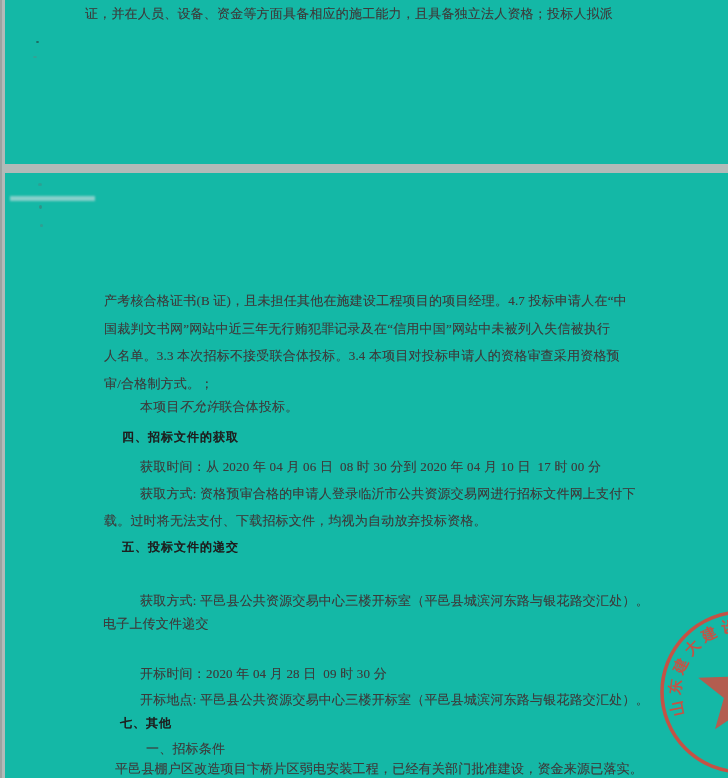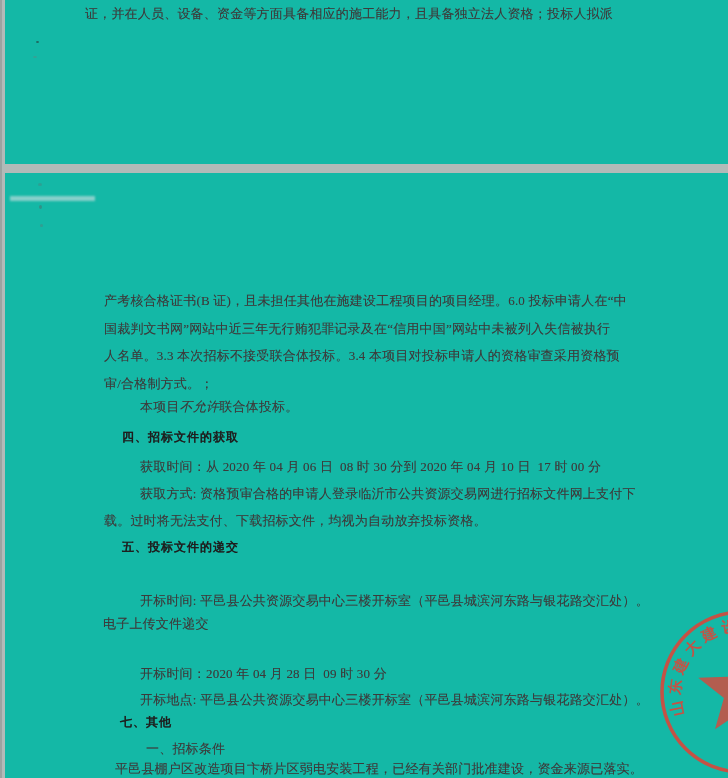--- a/index.html
+++ b/index.html
@@ -36,40 +36,40 @@
   <div class="speck" style="left:31px;top:41px;width:3px;height:2px;background:rgba(40,40,40,.55);"></div>
   <div class="speck" style="left:28px;top:56px;width:4px;height:2px;background:rgba(120,120,120,.35);"></div>
 </div>
 
 <div class="page page-2">
   <div class="smudge" style="left:5px;top:23px;width:85px;height:5px;background:rgba(212,224,226,.6);"></div>
   <div class="speck" style="left:33px;top:10px;width:4px;height:3px;background:rgba(100,110,105,.3);"></div>
   <div class="speck" style="left:34px;top:32px;width:3px;height:4px;background:rgba(90,90,90,.4);"></div>
   <div class="speck" style="left:35px;top:51px;width:3px;height:3px;background:rgba(110,110,110,.35);"></div>
 
-  <div class="line" style="left:99px;top:120px;">产考核合格证书(B 证)，且未担任其他在施建设工程项目的项目经理。6.0 投标申请人在“中</div>
+  <div class="line" style="left:99px;top:120px;">产考核合格证书(B 证)，且未担任其他在施建设工程项目的项目经理。4.7 投标申请人在“中</div>
   <div class="line" style="left:99px;top:148px;">国裁判文书网”网站中近三年无行贿犯罪记录及在“信用中国”网站中未被列入失信被执行</div>
   <div class="line" style="left:99px;top:175px;">人名单。3.3 本次招标不接受联合体投标。3.4 本项目对投标申请人的资格审查采用资格预</div>
   <div class="line" style="left:99px;top:203px;">审/合格制方式。；</div>
 
   <div class="line" style="left:135px;top:226px;"><span>本项目</span><span class="em">不允许</span><span>联合体投标。</span></div>
 
   <div class="line heading" style="left:117px;top:256px;">四、招标文件的获取</div>
   <div class="line" style="left:135px;top:286px;">获取时间：从 2020 年 04 月 06 日  08 时 30 分到 2020 年 04 月 10 日  17 时 00 分</div>
   <div class="line" style="left:135px;top:313px;">获取方式: 资格预审合格的申请人登录临沂市公共资源交易网进行招标文件网上支付下</div>
   <div class="line" style="left:99px;top:340px;">载。过时将无法支付、下载招标文件，均视为自动放弃投标资格。</div>
 
   <div class="line heading" style="left:117px;top:366px;font-family:Liberation Serif, serif;">五、投标文件的递交</div>
-  <div class="line" style="left:135px;top:420px;">开标时间: 平邑县公共资源交易中心三楼开标室（平邑县城滨河东路与银花路交汇处）。</div>
+  <div class="line" style="left:135px;top:420px;">获取方式: 平邑县公共资源交易中心三楼开标室（平邑县城滨河东路与银花路交汇处）。</div>
   <div class="line" style="left:98px;top:443px;">电子上传文件递交</div>
 
   <div class="line" style="left:135px;top:493px;">开标时间：2020 年 04 月 28 日  09 时 30 分</div>
   <div class="line" style="left:135px;top:519px;">开标地点: 平邑县公共资源交易中心三楼开标室（平邑县城滨河东路与银花路交汇处）。</div>
 
-  <div class="line heading" style="left:115px;top:542px;font-family:Liberation Mono, monospace;">七、其他</div>
+  <div class="line heading" style="left:115px;top:542px;">七、其他</div>
   <div class="line" style="left:141px;top:568px;">一、招标条件</div>
   <div class="line" style="left:110px;top:588px;">平邑县棚户区改造项目卞桥片区弱电安装工程，已经有关部门批准建设，资金来源已落实。</div>
 </div>
 
 <svg class="seal" viewBox="0 0 200 200">
   <circle cx="102" cy="104" r="80" fill="none" stroke="#dd4538" stroke-width="3.6"></circle>
   <polygon points="102,58 90.8,88.6 58.2,89.8 83.9,109.9 75,141.2 102,123 129,141.2 120.1,109.9 145.8,89.8 113.2,88.6" fill="#dd4538" opacity="0.9"></polygon>
   <defs>
     <path id="sealArcTop" d="M 45.8 130.2 A 62 62 0 1 1 160.3 82.8" fill="none"></path>
     <path id="sealArcBottom" d="M 65.3 156.4 A 64 64 0 0 0 138.7 156.4" fill="none"></path>

